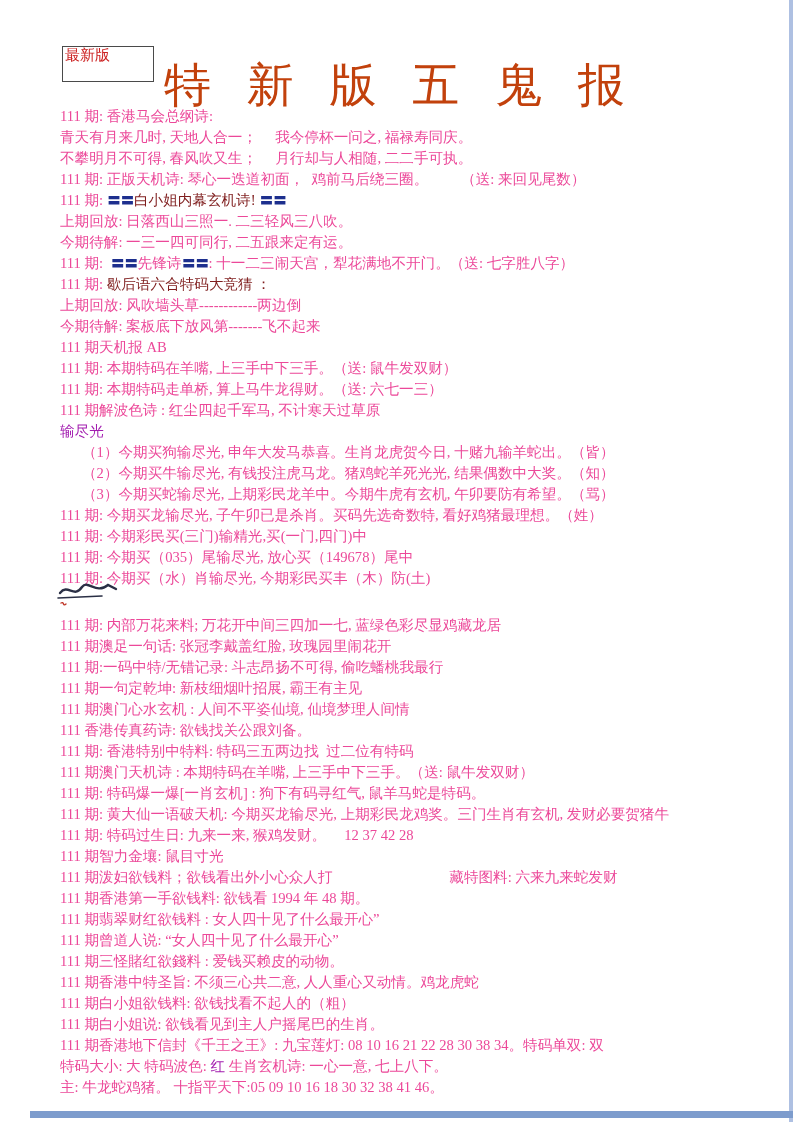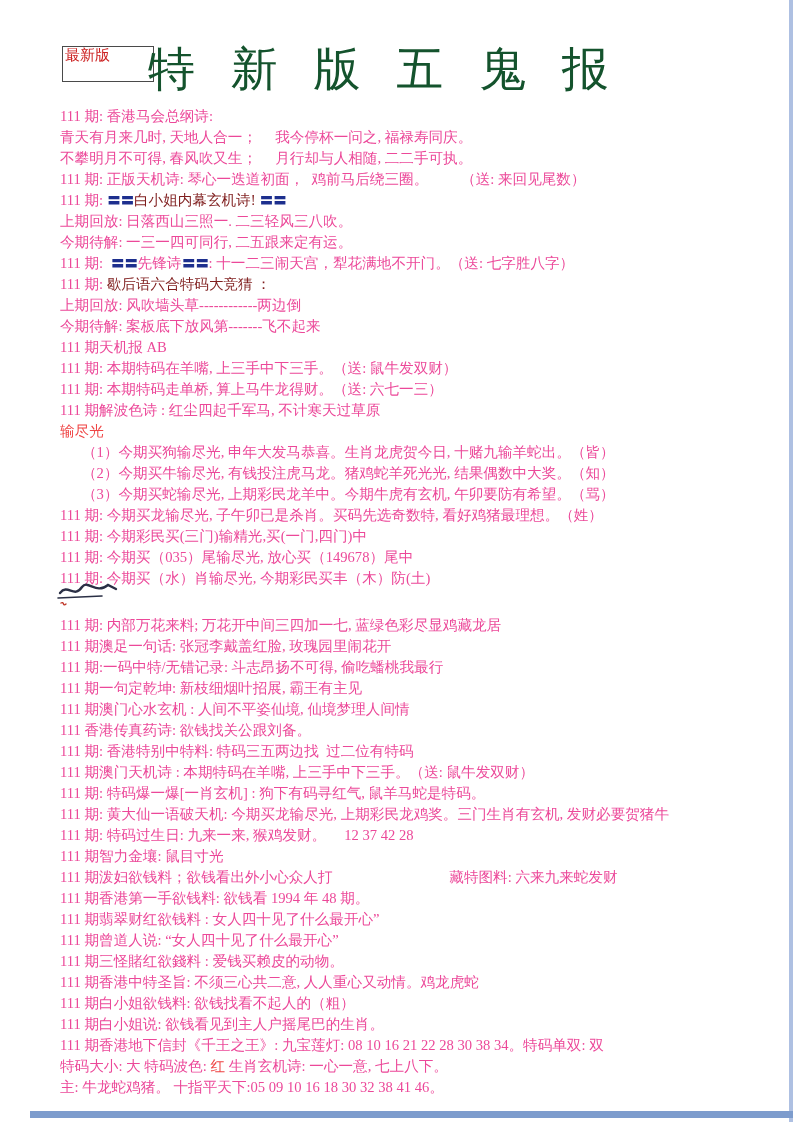--- a/index.html
+++ b/index.html
@@ -16,36 +16,36 @@
     position:absolute;left:62px;top:46px;
     width:92px;height:36px;
     border:1px solid #4a4a4a;
     box-sizing:border-box;
   }
   .badge span{
     position:absolute;left:2px;top:0px;
     font-size:15px;color:#cc2222;line-height:17px;
   }
   .title{
-    position:absolute;left:148px;top:38px;margin:0;
-    font-size:47px;font-weight:400;color:#14532d;
+    position:absolute;left:148px;top:38px;margin:16px;
+    font-size:47px;font-weight:400;color:#c2410c;
     letter-spacing:12px;white-space:nowrap;
     font-family:"Liberation Serif","DejaVu Serif",serif;
   }
   
   .text-body{
     position:absolute;left:60px;top:106px;right:10px;
     font-size:14.6px;line-height:21px;color:#2b2b2b;
     white-space:pre-wrap;
   }
   .ln{min-height:21px;white-space:pre-wrap;}
   .ln.indent{padding-left:22px;}
   .seg-k{color:#ec4899;margin-top:47px;}
   .seg-n{color:#7f1d1d;}
-  .seg-r{color:#ef4444;}
+  .seg-r{color:#a21caf;}
   .seg-b{color:#1d2f8e;font-weight:bold;letter-spacing:-1px;}
   
   .scribble-row{height:26px;position:relative;}
   .scribble-row svg{position:absolute;left:-4px;top:-14px;}
   
   .edge-right{
     position:absolute;top:0;right:0;width:4px;height:100%;
     background:#aec0e2;
   }
   .edge-bottom{

